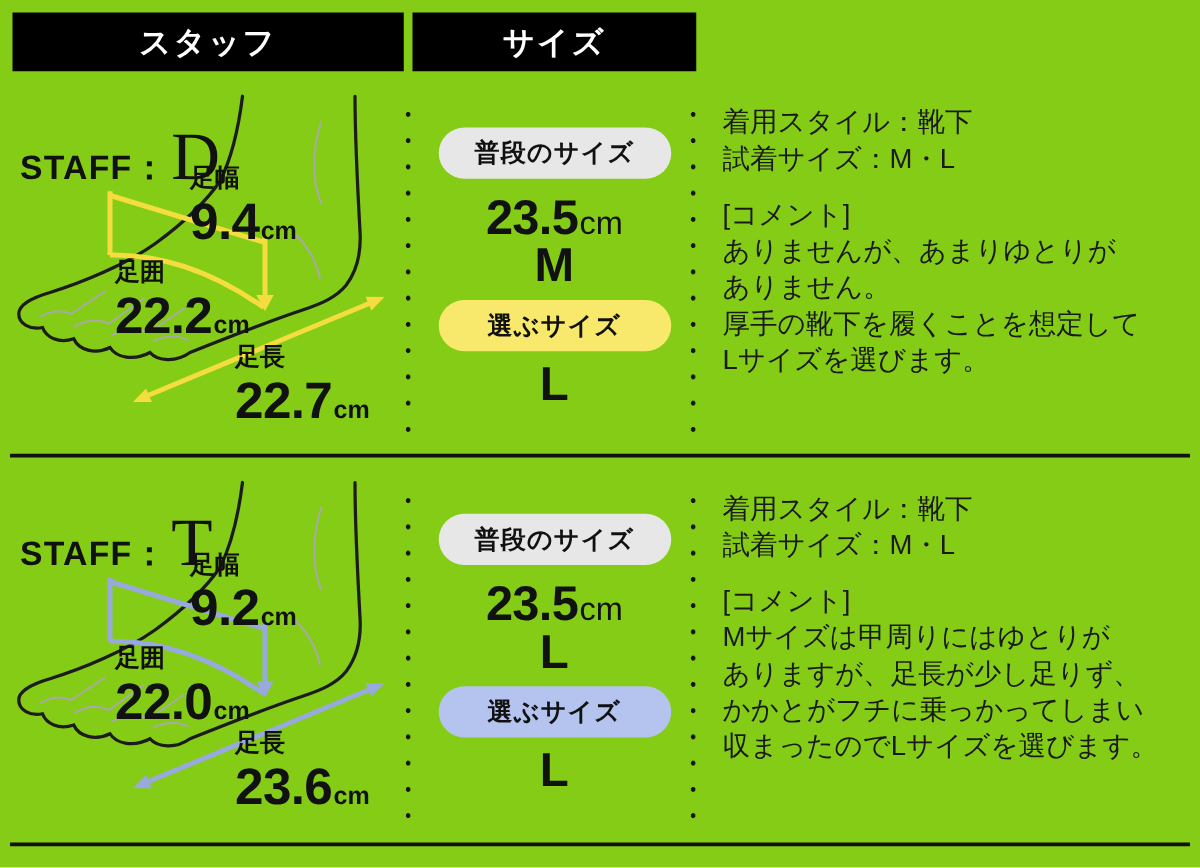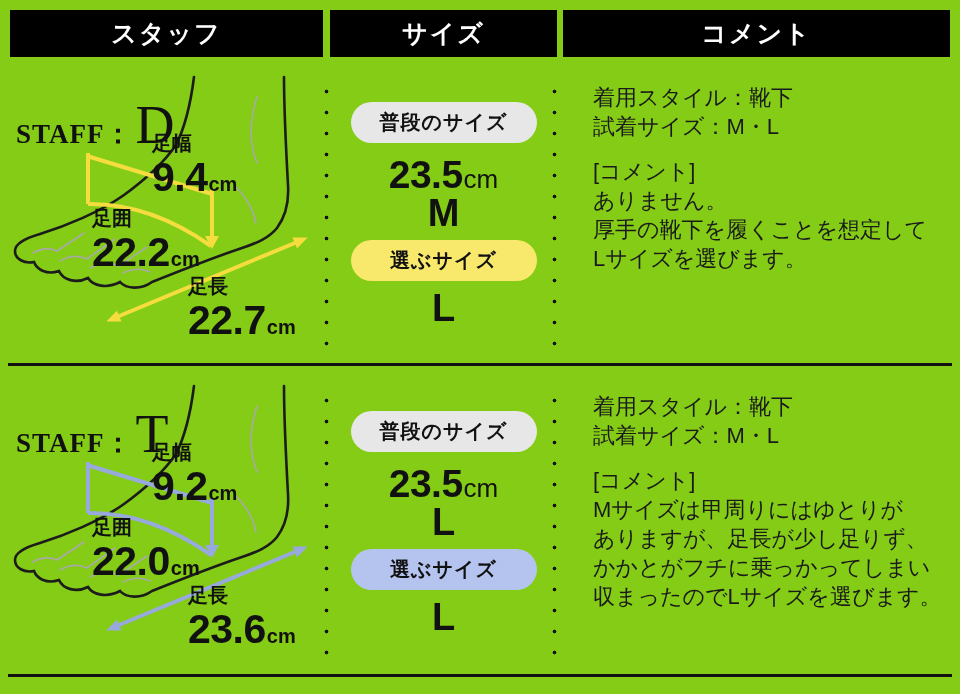--- a/index.html
+++ b/index.html
@@ -39,21 +39,21 @@
   .dots.left  { left:324px; }
   .dots.right { left:552px; }
 
   
   .col-staff { position:absolute; left:0; top:0; width:330px; height:100%; }
   .foot-svg  { position:absolute; left:0; top:0; width:330px; height:306px; display:block; }
   .row-1 .foot-svg { color:#f5dc3f; }
   .row-2 .foot-svg { color:#97a9dd; }
 
   .staff { position:absolute; left:16px; top:44px; display:flex; align-items:baseline; white-space:nowrap; }
-  .staff-prefix  { font-size:27px; font-weight:bold; letter-spacing:1px;font-family:Liberation Serif, serif; }
+  .staff-prefix  { font-size:27px; font-weight:bold; letter-spacing:1px; }
   .staff-initial { font-family:"Liberation Serif", serif; font-size:54px; font-weight:400; line-height:0.9; margin-left:3px; }
 
   .m-block { position:absolute; line-height:1.05; white-space:nowrap; }
   .m-label { font-size:20px; font-weight:bold; }
   .m-line  { margin-top:2px; }
   .m-value { font-size:41px; font-weight:bold; letter-spacing:-0.5px; }
   .m-unit  { font-size:20px; font-weight:bold; margin-left:1px; }
   .m-width  { left:152px; top:76px;  width:110px; }
   .m-girth  { left:92px;  top:151px; width:120px; }
   .m-length { left:188px; top:219px; width:120px; }
@@ -73,31 +73,30 @@
   .row-2 .badge-pick { background:#b4c4ee; }
   .badge-pick { margin-top:7px; }
   .size-line { margin-top:10px; height:42px; display:flex; align-items:baseline;justify-content:center; }
   .size-value { font-size:39px; font-weight:bold; letter-spacing:-0.5px; }
   .size-unit  { font-size:26px; font-weight:500; margin-left:1px; }
   .size-letter { height:38px; line-height:36px; font-size:38px; font-weight:600; }
   .size-letter.pick { margin-top:9px; }
 
   
   .col-comment { position:absolute; left:557px; top:0; right:6px; padding:26px 0 0 21px; }
-  .comment-line { font-size:22px; line-height:29px; font-weight:500; color:#1a1a1a; white-space:nowrap;margin-left:15px; }
+  .comment-line { font-size:22px; line-height:29px; font-weight:500; color:#1a1a1a; white-space:nowrap; }
   .comment-line:empty { height:16px; }
 </style>
 </head>
 <body>
 
 <div class="page">
 
   <div class="hbar h1">スタッフ</div>
   <div class="hbar h2">サイズ</div>
-  <div class="hbar h3">コメント</div>
 
   <section class="row row-1">
     <div class="col-staff">
       <svg class="foot-svg" viewBox="0 0 330 306" fill="none">
 
         <path stroke="#1c1c1c" stroke-width="2.6" stroke-linecap="round" d="M194 20 C191 44 186 68 176 88 C165 104 146 122 124 138 C100 155 66 169 40 177 C26 181 15 187 15 194 C15 202 24 207 34 205 C37 213 47 218 59 214 C63 223 76 227 88 221 C93 229 107 232 120 225 C126 232 141 233 152 225 C177 215 212 201 242 191 C257 186 269 181 277 171 C286 159 289 144 288 128 C286 92 284 54 284 20"></path>
 
         <g stroke="#a9a9a9" stroke-width="1.6" stroke-linecap="round">
           <path d="M257 40 C250 62 249 86 257 106"></path>
           <path d="M236 130 Q252 146 256 166"></path>
@@ -150,20 +149,21 @@
       <div class="size-letter">M</div>
       <div class="badge badge-pick">選ぶサイズ</div>
       <div class="size-letter pick">L</div>
     </div>
 
     <div class="col-comment">
       <div class="comment-line">着用スタイル：靴下</div>
       <div class="comment-line">試着サイズ：M・L</div>
       <div class="comment-line"></div>
       <div class="comment-line">[コメント]</div>
+      <div class="comment-line">ありませんが、あまりゆとりが</div>
       <div class="comment-line">ありません。</div>
       <div class="comment-line">厚手の靴下を履くことを想定して</div>
       <div class="comment-line">Lサイズを選びます。</div>
     </div>
 
     <div class="dots left"></div>
     <div class="dots right"></div>
   </section>
 
   <div class="divider d1"></div>

